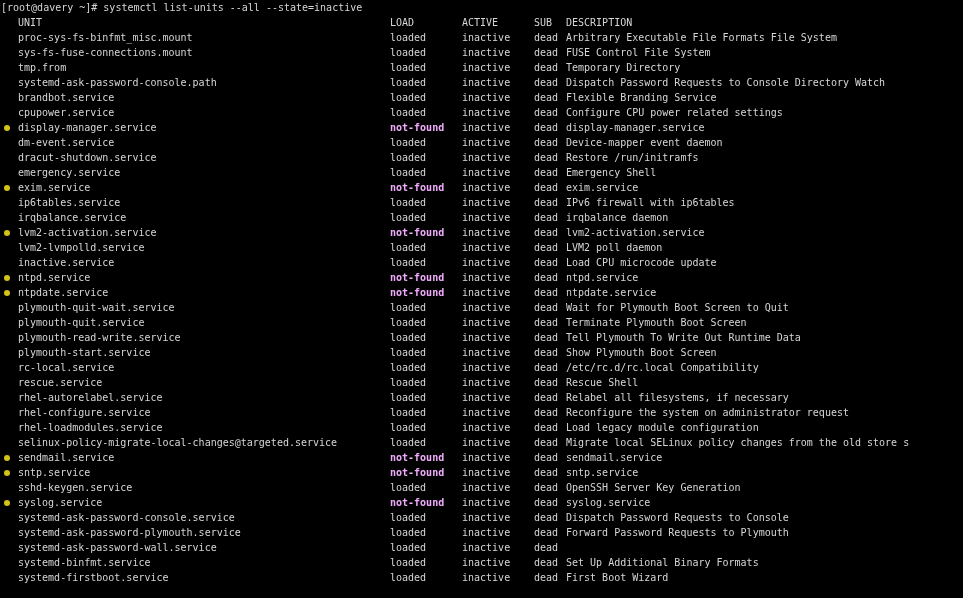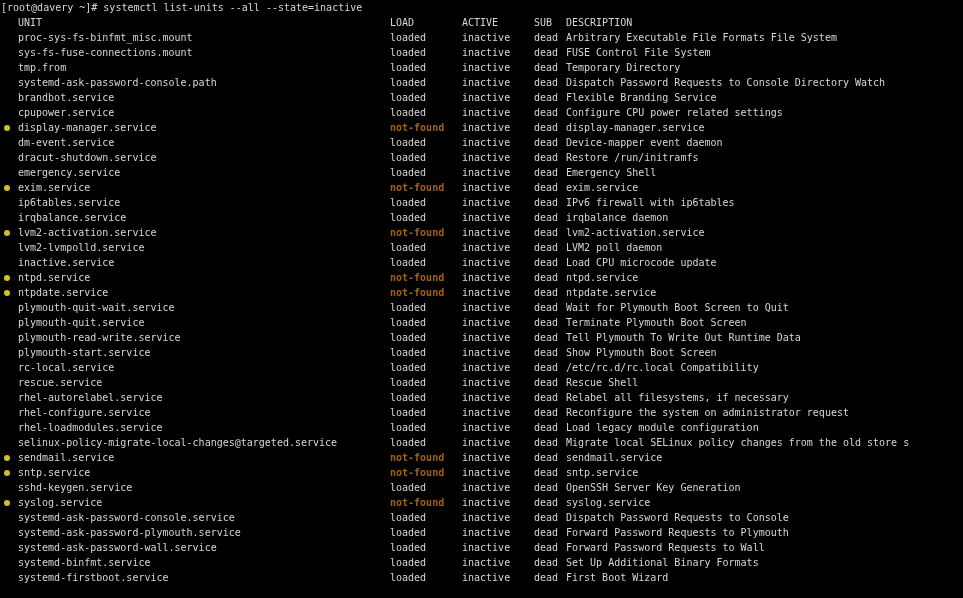--- a/index.html
+++ b/index.html
@@ -54,21 +54,21 @@
     position: absolute;
     top: 0;
     white-space: pre;
   }
   .col-unit   { left: 18px; }
   .col-load   { left: 390px; }
   .col-active { left: 462px; }
   .col-sub    { left: 534px; }
   .col-desc   { left: 566px; }
   .loaded { color: #d6d6d6; }
-  .notfound { color: #a16207; font-weight: bold; }
+  .notfound { color: #f0abfc; font-weight: bold; }
   .dim { color: #d6d6d6; }
   .desc { color: #d6d6d6; }
   .unit { color: #d6d6d6; }
 </style>
 </head>
 <body>
 
 <div id="terminal">
 
   <div class="line prompt-line">[root@davery ~]# systemctl list-units --all --state=inactive</div>
@@ -109,18 +109,18 @@
       <div class="line"><span class="cell col-unit unit">rhel-autorelabel.service</span><span class="cell col-load loaded">loaded</span><span class="cell col-active dim">inactive</span><span class="cell col-sub dim">dead</span><span class="cell col-desc desc">Relabel all filesystems, if necessary</span></div>
       <div class="line"><span class="cell col-unit unit">rhel-configure.service</span><span class="cell col-load loaded">loaded</span><span class="cell col-active dim">inactive</span><span class="cell col-sub dim">dead</span><span class="cell col-desc desc">Reconfigure the system on administrator request</span></div>
       <div class="line"><span class="cell col-unit unit">rhel-loadmodules.service</span><span class="cell col-load loaded">loaded</span><span class="cell col-active dim">inactive</span><span class="cell col-sub dim">dead</span><span class="cell col-desc desc">Load legacy module configuration</span></div>
       <div class="line"><span class="cell col-unit unit">selinux-policy-migrate-local-changes@targeted.service</span><span class="cell col-load loaded">loaded</span><span class="cell col-active dim">inactive</span><span class="cell col-sub dim">dead</span><span class="cell col-desc desc">Migrate local SELinux policy changes from the old store s</span></div>
       <div class="line"><span class="bullet"></span><span class="cell col-unit unit">sendmail.service</span><span class="cell col-load notfound">not-found</span><span class="cell col-active dim">inactive</span><span class="cell col-sub dim">dead</span><span class="cell col-desc desc">sendmail.service</span></div>
       <div class="line"><span class="bullet"></span><span class="cell col-unit unit">sntp.service</span><span class="cell col-load notfound">not-found</span><span class="cell col-active dim">inactive</span><span class="cell col-sub dim">dead</span><span class="cell col-desc desc">sntp.service</span></div>
       <div class="line"><span class="cell col-unit unit">sshd-keygen.service</span><span class="cell col-load loaded">loaded</span><span class="cell col-active dim">inactive</span><span class="cell col-sub dim">dead</span><span class="cell col-desc desc">OpenSSH Server Key Generation</span></div>
       <div class="line"><span class="bullet"></span><span class="cell col-unit unit">syslog.service</span><span class="cell col-load notfound">not-found</span><span class="cell col-active dim">inactive</span><span class="cell col-sub dim">dead</span><span class="cell col-desc desc">syslog.service</span></div>
       <div class="line"><span class="cell col-unit unit">systemd-ask-password-console.service</span><span class="cell col-load loaded">loaded</span><span class="cell col-active dim">inactive</span><span class="cell col-sub dim">dead</span><span class="cell col-desc desc">Dispatch Password Requests to Console</span></div>
       <div class="line"><span class="cell col-unit unit">systemd-ask-password-plymouth.service</span><span class="cell col-load loaded">loaded</span><span class="cell col-active dim">inactive</span><span class="cell col-sub dim">dead</span><span class="cell col-desc desc">Forward Password Requests to Plymouth</span></div>
-      <div class="line"><span class="cell col-unit unit">systemd-ask-password-wall.service</span><span class="cell col-load loaded">loaded</span><span class="cell col-active dim">inactive</span><span class="cell col-sub dim">dead</span><span class="cell col-desc desc">Forward Password Requests to Wall</span></div>
+      <div class="line"><span class="cell col-unit unit">systemd-ask-password-wall.service</span><span class="cell col-load loaded">loaded</span><span class="cell col-active dim">inactive</span><span class="cell col-sub dim">dead</span></div>
       <div class="line"><span class="cell col-unit unit">systemd-binfmt.service</span><span class="cell col-load loaded">loaded</span><span class="cell col-active dim">inactive</span><span class="cell col-sub dim">dead</span><span class="cell col-desc desc">Set Up Additional Binary Formats</span></div>
       <div class="line"><span class="cell col-unit unit">systemd-firstboot.service</span><span class="cell col-load loaded">loaded</span><span class="cell col-active dim">inactive</span><span class="cell col-sub dim">dead</span><span class="cell col-desc desc">First Boot Wizard</span></div>
     </div>
 
 </div>
 
 </body></html>

